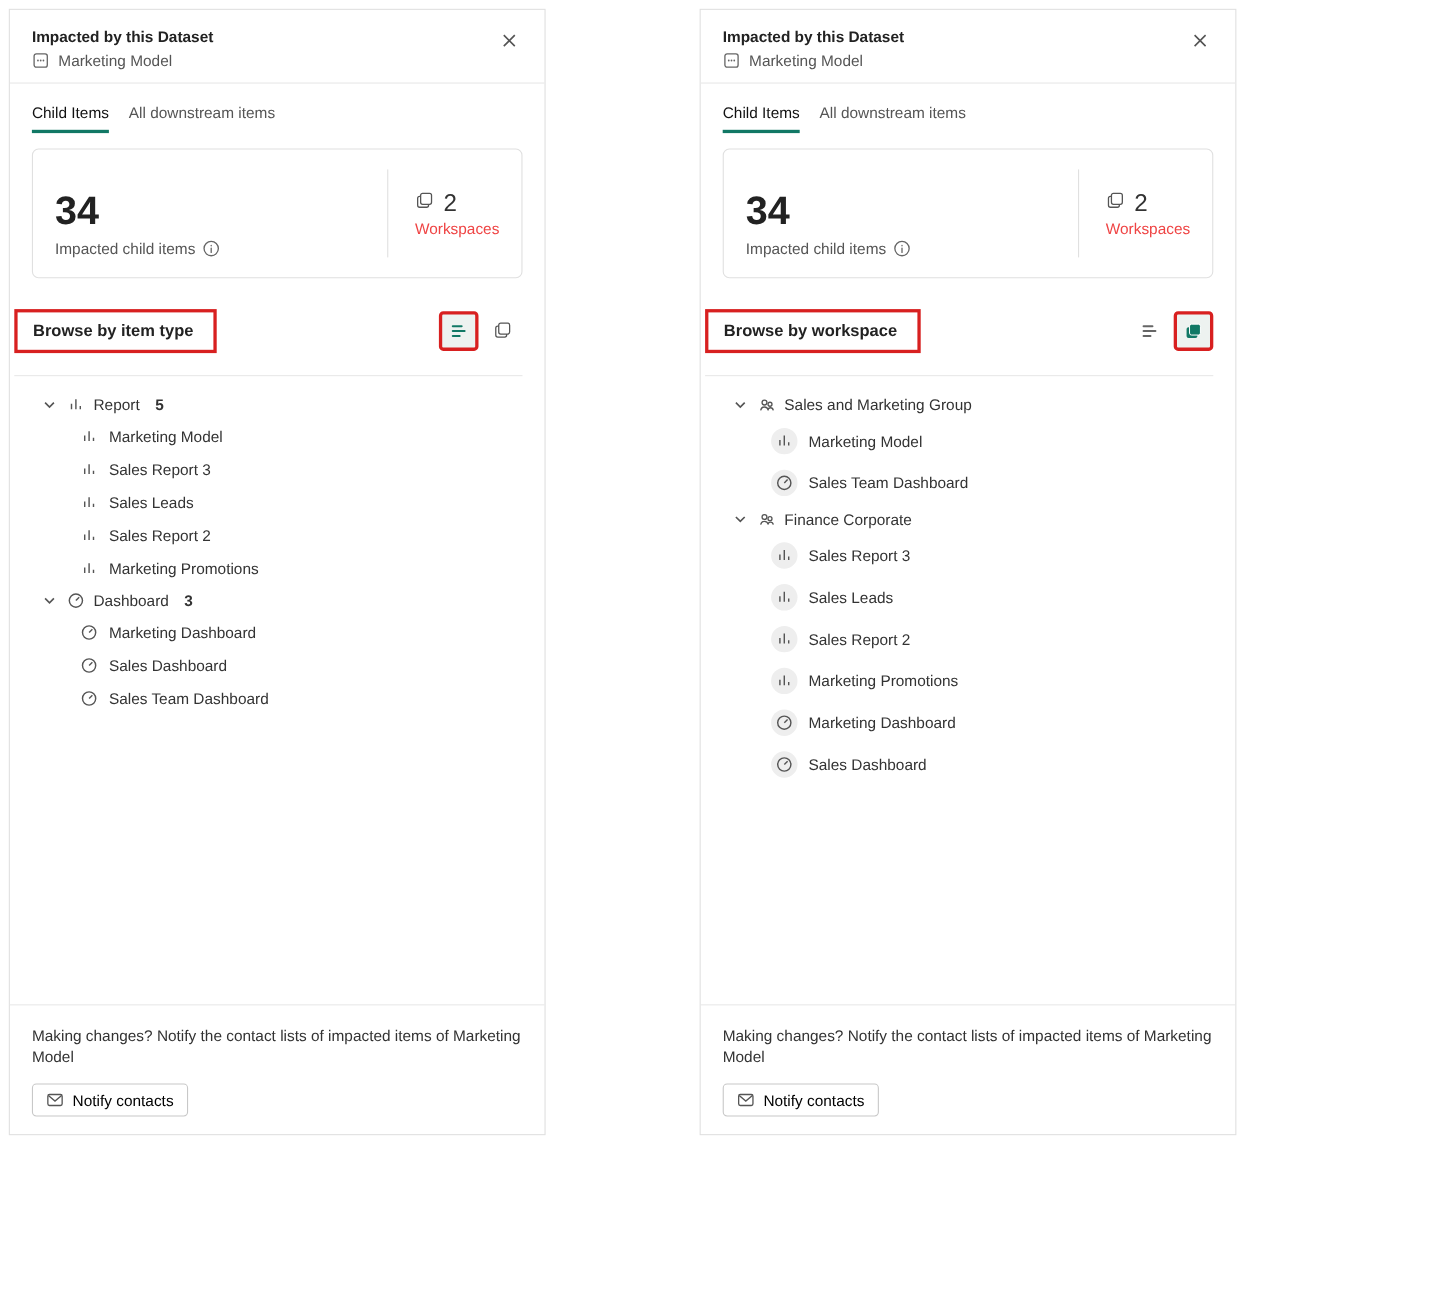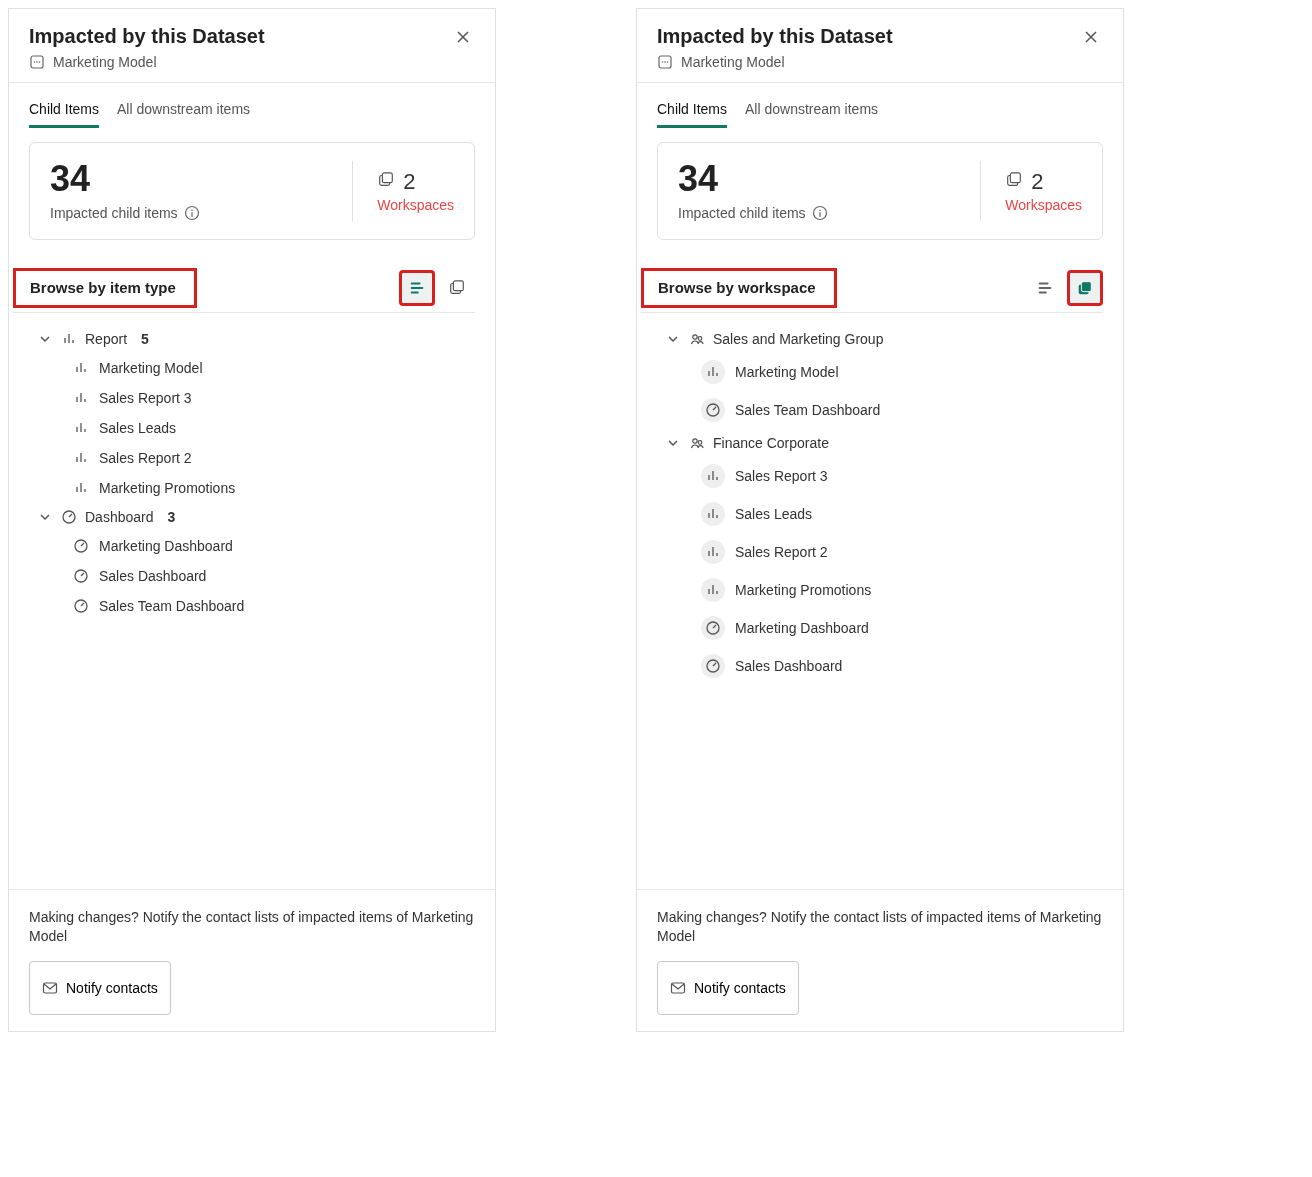--- a/index.html
+++ b/index.html
@@ -21,21 +21,21 @@
     height: 1024px;
   }
   .panel-header {
     display: flex;
     align-items: flex-start;
     padding: 16px 20px 12px 20px;
     border-bottom: 1px solid #e8e8e8;
   }
   .panel-header-texts { flex: 1; }
   .panel-title {
-    font-size: 20px;
+    font-size: 14px;
     font-weight: 600;
     color: #222;
     margin: 0 0 6px 0;
   }
   .panel-sub {
     display: flex;
     align-items: center;
     gap: 8px;
     color: #555;
     font-size: 14px;
@@ -68,20 +68,21 @@
     display: flex;
     padding: 18px 20px;
     gap: 12px;
   }
   .summary-left { flex: 1; }
   .summary-count {
     font-size: 36px;
     font-weight: 600;
     color: #222;
     line-height: 1;
+    margin-top: 20px;
   }
   .summary-label {
     margin-top: 8px;
     color: #555;
     font-size: 14px;
     display: flex;
     align-items: center;
     gap: 6px;
     text-align: right;
   }
@@ -94,21 +95,21 @@
     justify-content: center;
   }
   .ws-row { display:flex; align-items:center; gap:8px; }
   .ws-count { font-size: 22px; font-weight:400; color:#333; }
   .ws-label { color:#ef4444; font-size:14px; margin-top:2px; }
 
   .browse-row {
     display: flex;
     align-items: center;
     margin: 28px 20px 0 4px;
-    padding-bottom: 4px;
+    padding-bottom: 20px;
     border-bottom: 1px solid #e8e8e8;
     justify-content: center;
   }
   .browse-label-box {
     border: 3px solid #d82020;
     padding: 8px 18px 8px 14px;
     margin-left: 0;
   }
   .browse-label {
     font-weight: 600;
@@ -169,21 +170,21 @@
     color: #333;
   }
   .footer-text { margin-bottom: 14px; line-height:1.4; }
   .notify-btn {
     display: inline-flex;
     align-items: center;
     gap: 8px;
     border: 1px solid #c8c8c8;
     background: #fff;
     border-radius: 4px;
-    padding: 18px 12px;
+    padding: 6px 12px;
     font-size: 14px;
     cursor: pointer;
   }
   
   .i { width:16px; height:16px; display:block; }
   .i-lg { width:18px; height:18px; }
   .chev { transition: transform .1s; }
 </style>
 </head>
 <body>

